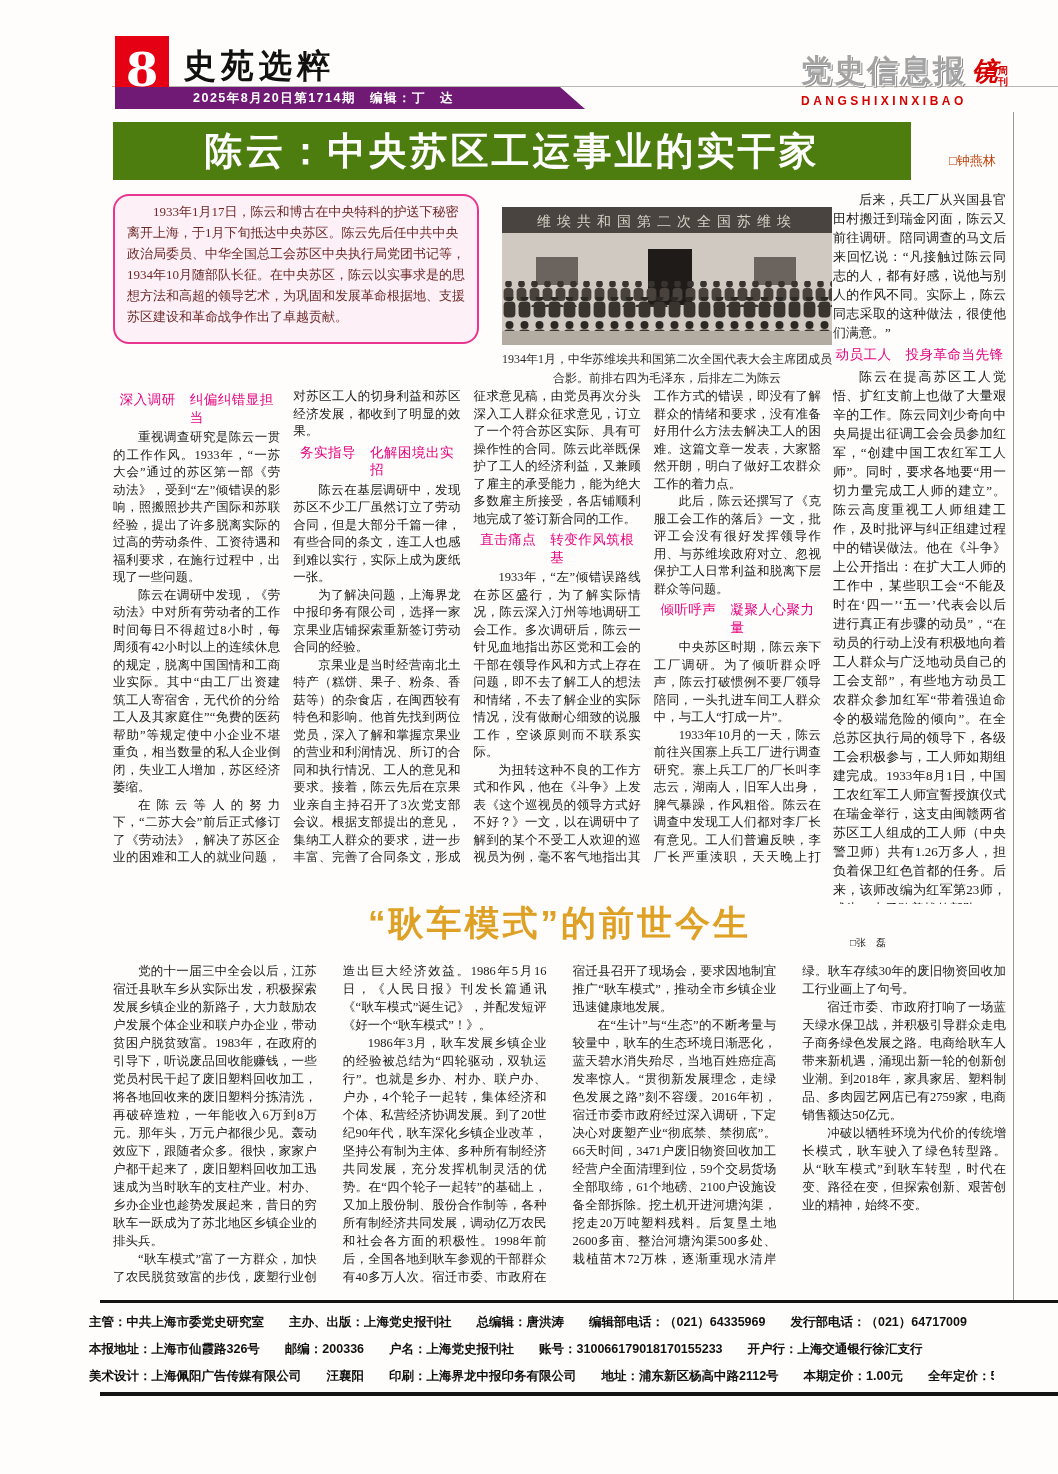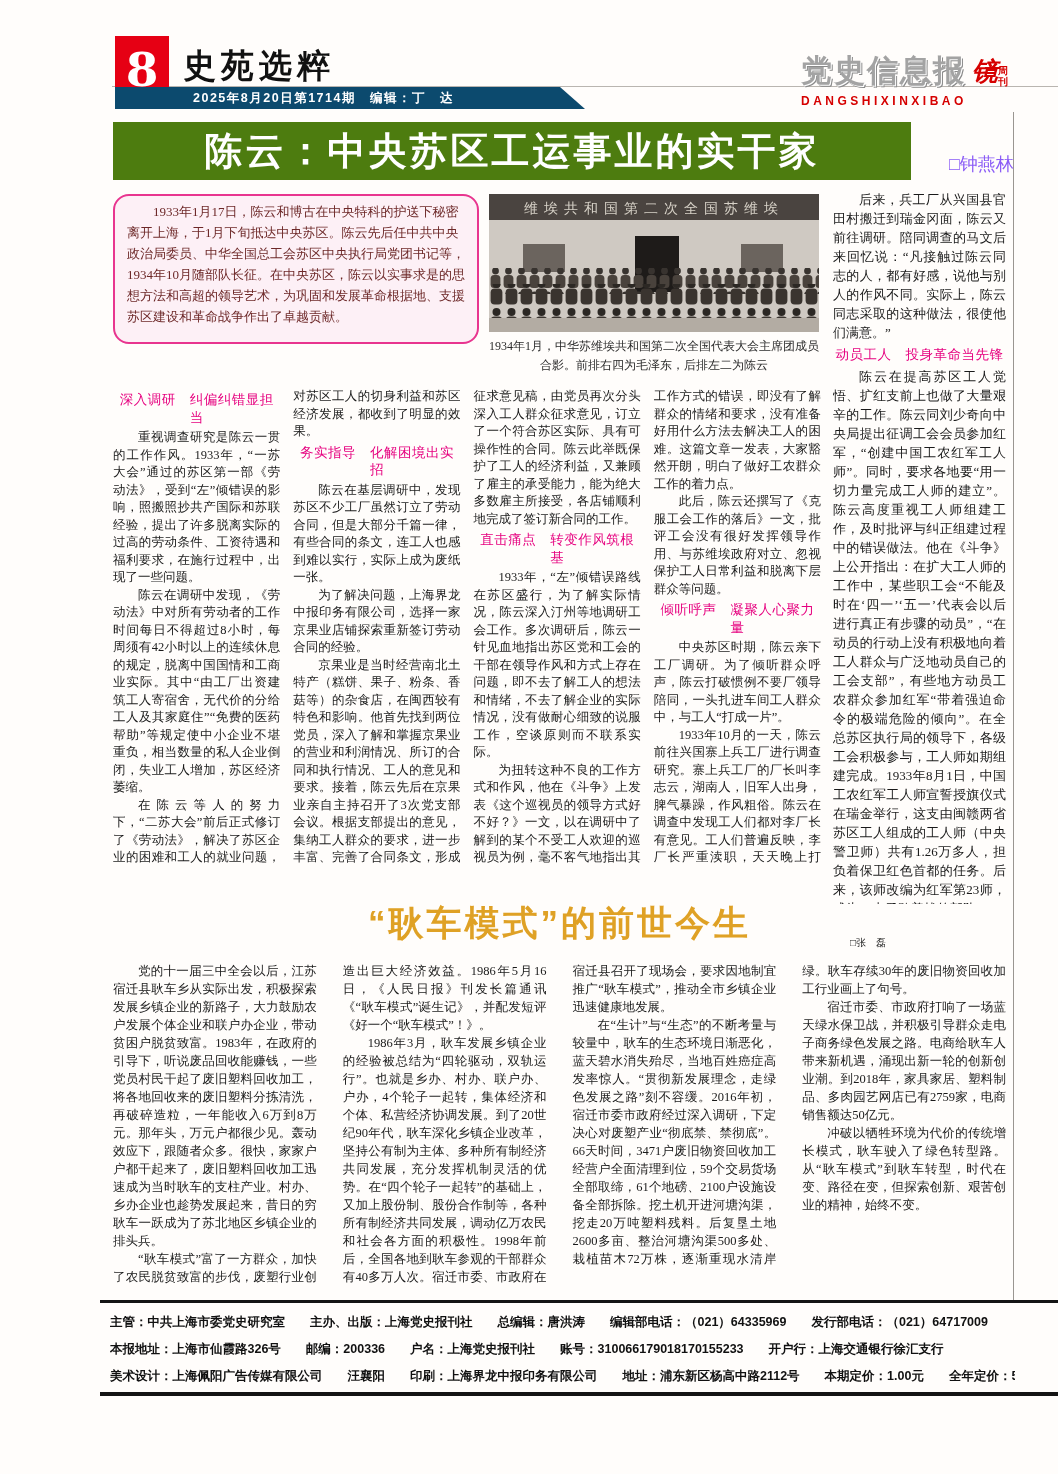--- a/index.html
+++ b/index.html
@@ -5,40 +5,40 @@
   html,body{margin:0;padding:0;background:#e9e7e2;}
   .page{position:relative;width:1058px;height:1474px;margin:0 auto;background:#fffdfb;
         font-family:"Liberation Serif","DejaVu Serif",serif;color:#1a1a1a;overflow:hidden;}
   
   .hdr-rule{position:absolute;left:112px;top:86px;width:946px;height:1px;background:#b9b5b0;}
   .pagenum-box{position:absolute;left:115px;top:36px;width:54px;height:66px;background:#e60014;
         color:#fff;display:flex;align-items:center;justify-content:center;
         font-family:"DejaVu Serif",serif;font-size:47px;font-weight:bold;}
   .section-title{position:absolute;left:183px;top:44px;font-family:"Liberation Sans","DejaVu Sans",sans-serif;
         font-weight:900;font-size:33px;letter-spacing:5px;color:#111;}
-  .issue-bar{position:absolute;left:115px;top:87px;width:470px;height:22px;background:#0c4a6e;
+  .issue-bar{position:absolute;left:115px;top:87px;width:470px;height:22px;background:#701a75;
         clip-path:polygon(0 0,445px 0,470px 100%,0 100%);
         color:#fff;font-family:"Liberation Sans",sans-serif;font-size:12.5px;font-weight:bold;
         letter-spacing:1.5px;line-height:22px;padding-left:78px;box-sizing:border-box;}
   .masthead{position:absolute;right:48px;top:50px;text-align:left;}
   .masthead-cn{font-family:"Liberation Sans",sans-serif;font-weight:900;font-size:31px;letter-spacing:2px;
         color:#a3a3a3;text-shadow:1px 1px 0 #fff,2px 2px 0 #8a8a8a;display:inline-block;vertical-align:middle;}
   .masthead-badge{display:inline-block;vertical-align:middle;margin-left:6px;color:#d60000;}
   .badge-big{font-family:"DejaVu Serif",serif;font-style:italic;font-weight:bold;font-size:26px;}
   .badge-small{font-family:"Liberation Sans",sans-serif;font-size:10px;font-weight:bold;display:inline-block;
         width:12px;line-height:11px;vertical-align:middle;}
   .masthead-en{font-family:"Liberation Sans",sans-serif;font-weight:bold;font-size:12px;letter-spacing:3.5px;
         color:#d60000;margin-top:2px;}
   .v-rule{position:absolute;left:1013px;top:112px;width:1px;height:1190px;background:#9a9691;}
   
   .a1-titlebar{position:absolute;left:113px;top:122px;width:798px;height:58px;background:#4d7c0f;
         display:flex;align-items:center;justify-content:center;}
   .a1-title{color:#fff;font-family:"Liberation Sans","DejaVu Sans",sans-serif;font-weight:900;
         font-size:38px;letter-spacing:3px;white-space:nowrap;}
-  .a1-author{position:absolute;left:925px;top:152px;font-size:18px;color:#8b5cf6;white-space:nowrap;padding-left:24px;}
+  .a1-author{position:absolute;left:925px;top:152px;font-size:13px;color:#c2410c;white-space:nowrap;padding-left:24px;}
   .intro-box{position:absolute;left:113px;top:194px;width:366px;height:150px;box-sizing:border-box;
         border:2px solid #e8358f;border-radius:16px;background:#fdf0f6;padding:5px 12px;
         font-size:13px;line-height:21px;color:#6d2828;text-indent:2em;overflow:hidden;}
   .photo-fig{position:absolute;left:489px;top:194px;width:330px;}
   .photo-fig svg{display:block;width:330px;height:138px;background:#cfc9c2;}
   .photo-caption{margin-top:5px;font-size:12px;line-height:19px;color:#2b2b2b;text-align:center;}
   .a1-flow{position:absolute;left:113px;top:388px;width:708px;height:492px;
         column-count:4;column-gap:13px;column-fill:auto;overflow:hidden;
         font-size:12.5px;line-height:17.5px;text-align:justify;}
   .a1-right{position:absolute;left:833px;top:190px;width:173px;height:714px;overflow:hidden;
@@ -50,21 +50,21 @@
   .a2-titlebar{position:absolute;left:113px;top:898px;width:893px;height:56px;}
   .a2-title{position:absolute;left:0;right:0;top:2px;text-align:center;color:#dfa125;
         font-family:"Liberation Sans","DejaVu Sans",sans-serif;font-weight:900;font-size:35px;letter-spacing:3px;}
   .a2-author{position:absolute;right:120px;top:38px;font-size:10px;color:#222;}
   .a2-flow{position:absolute;left:113px;top:962px;width:893px;height:338px;
         column-count:4;column-gap:26px;column-fill:auto;overflow:hidden;
         font-size:12.5px;line-height:18px;text-align:justify;}
   
   .rule-thick-top{position:absolute;left:100px;top:1300px;width:958px;height:3px;background:#141414;}
   .rule-thick-bot{position:absolute;left:100px;top:1392px;width:958px;height:4px;background:#141414;}
-  .footer-row{position:absolute;left:110px;width:905px;font-family:"Liberation Sans",sans-serif;
+  .footer-row{position:absolute;left:89px;width:905px;font-family:"Liberation Sans",sans-serif;
         font-weight:bold;font-size:12.5px;color:#111;white-space:nowrap;overflow:hidden;}
   .fr-0{top:1314px;} .fr-1{top:1341px;} .fr-2{top:1368px;}
 </style>
 </head>
 <body>
 
 <div class="page">
 
   <div class="hdr-rule"></div>
   <div class="pagenum-box">8</div>
@@ -76,21 +76,21 @@
   </div>
   <div class="v-rule"></div>
 
   <div class="a1-titlebar">
     <span class="a1-title">陈云：中央苏区工运事业的实干家</span>
   </div>
   <span class="a1-author">□钟燕林</span>
 
   <div class="intro-box">1933年1月17日，陈云和博古在中央特科的护送下秘密离开上海，于1月下旬抵达中央苏区。陈云先后任中共中央政治局委员、中华全国总工会苏区中央执行局党团书记等，1934年10月随部队长征。在中央苏区，陈云以实事求是的思想方法和高超的领导艺术，为巩固和发展革命根据地、支援苏区建设和革命战争作出了卓越贡献。</div>
 
-  <figure class="photo-fig" style="margin:0">
+  <figure class="photo-fig" style="margin:13px">
     <svg viewBox="0 0 330 138">
       <rect x="0" y="0" width="330" height="138" fill="#cfc9c2"></rect>
       <rect x="0" y="0" width="330" height="26" fill="#4a4440"></rect>
       <text x="165" y="19" text-anchor="middle" font-size="14" letter-spacing="6" fill="#e6e1d6" opacity="0.9">维埃共和国第二次全国苏维埃</text>
       <rect x="34" y="50" width="42" height="28" fill="#6b645e"></rect>
       <rect x="252" y="50" width="42" height="28" fill="#6b645e"></rect>
       <rect x="146" y="42" width="44" height="56" fill="#1e1b19"></rect>
       <defs>
         <pattern id="crowdA" width="13" height="24" patternUnits="userSpaceOnUse">
           <circle cx="6.5" cy="5" r="3.4" fill="#38332f"></circle>

